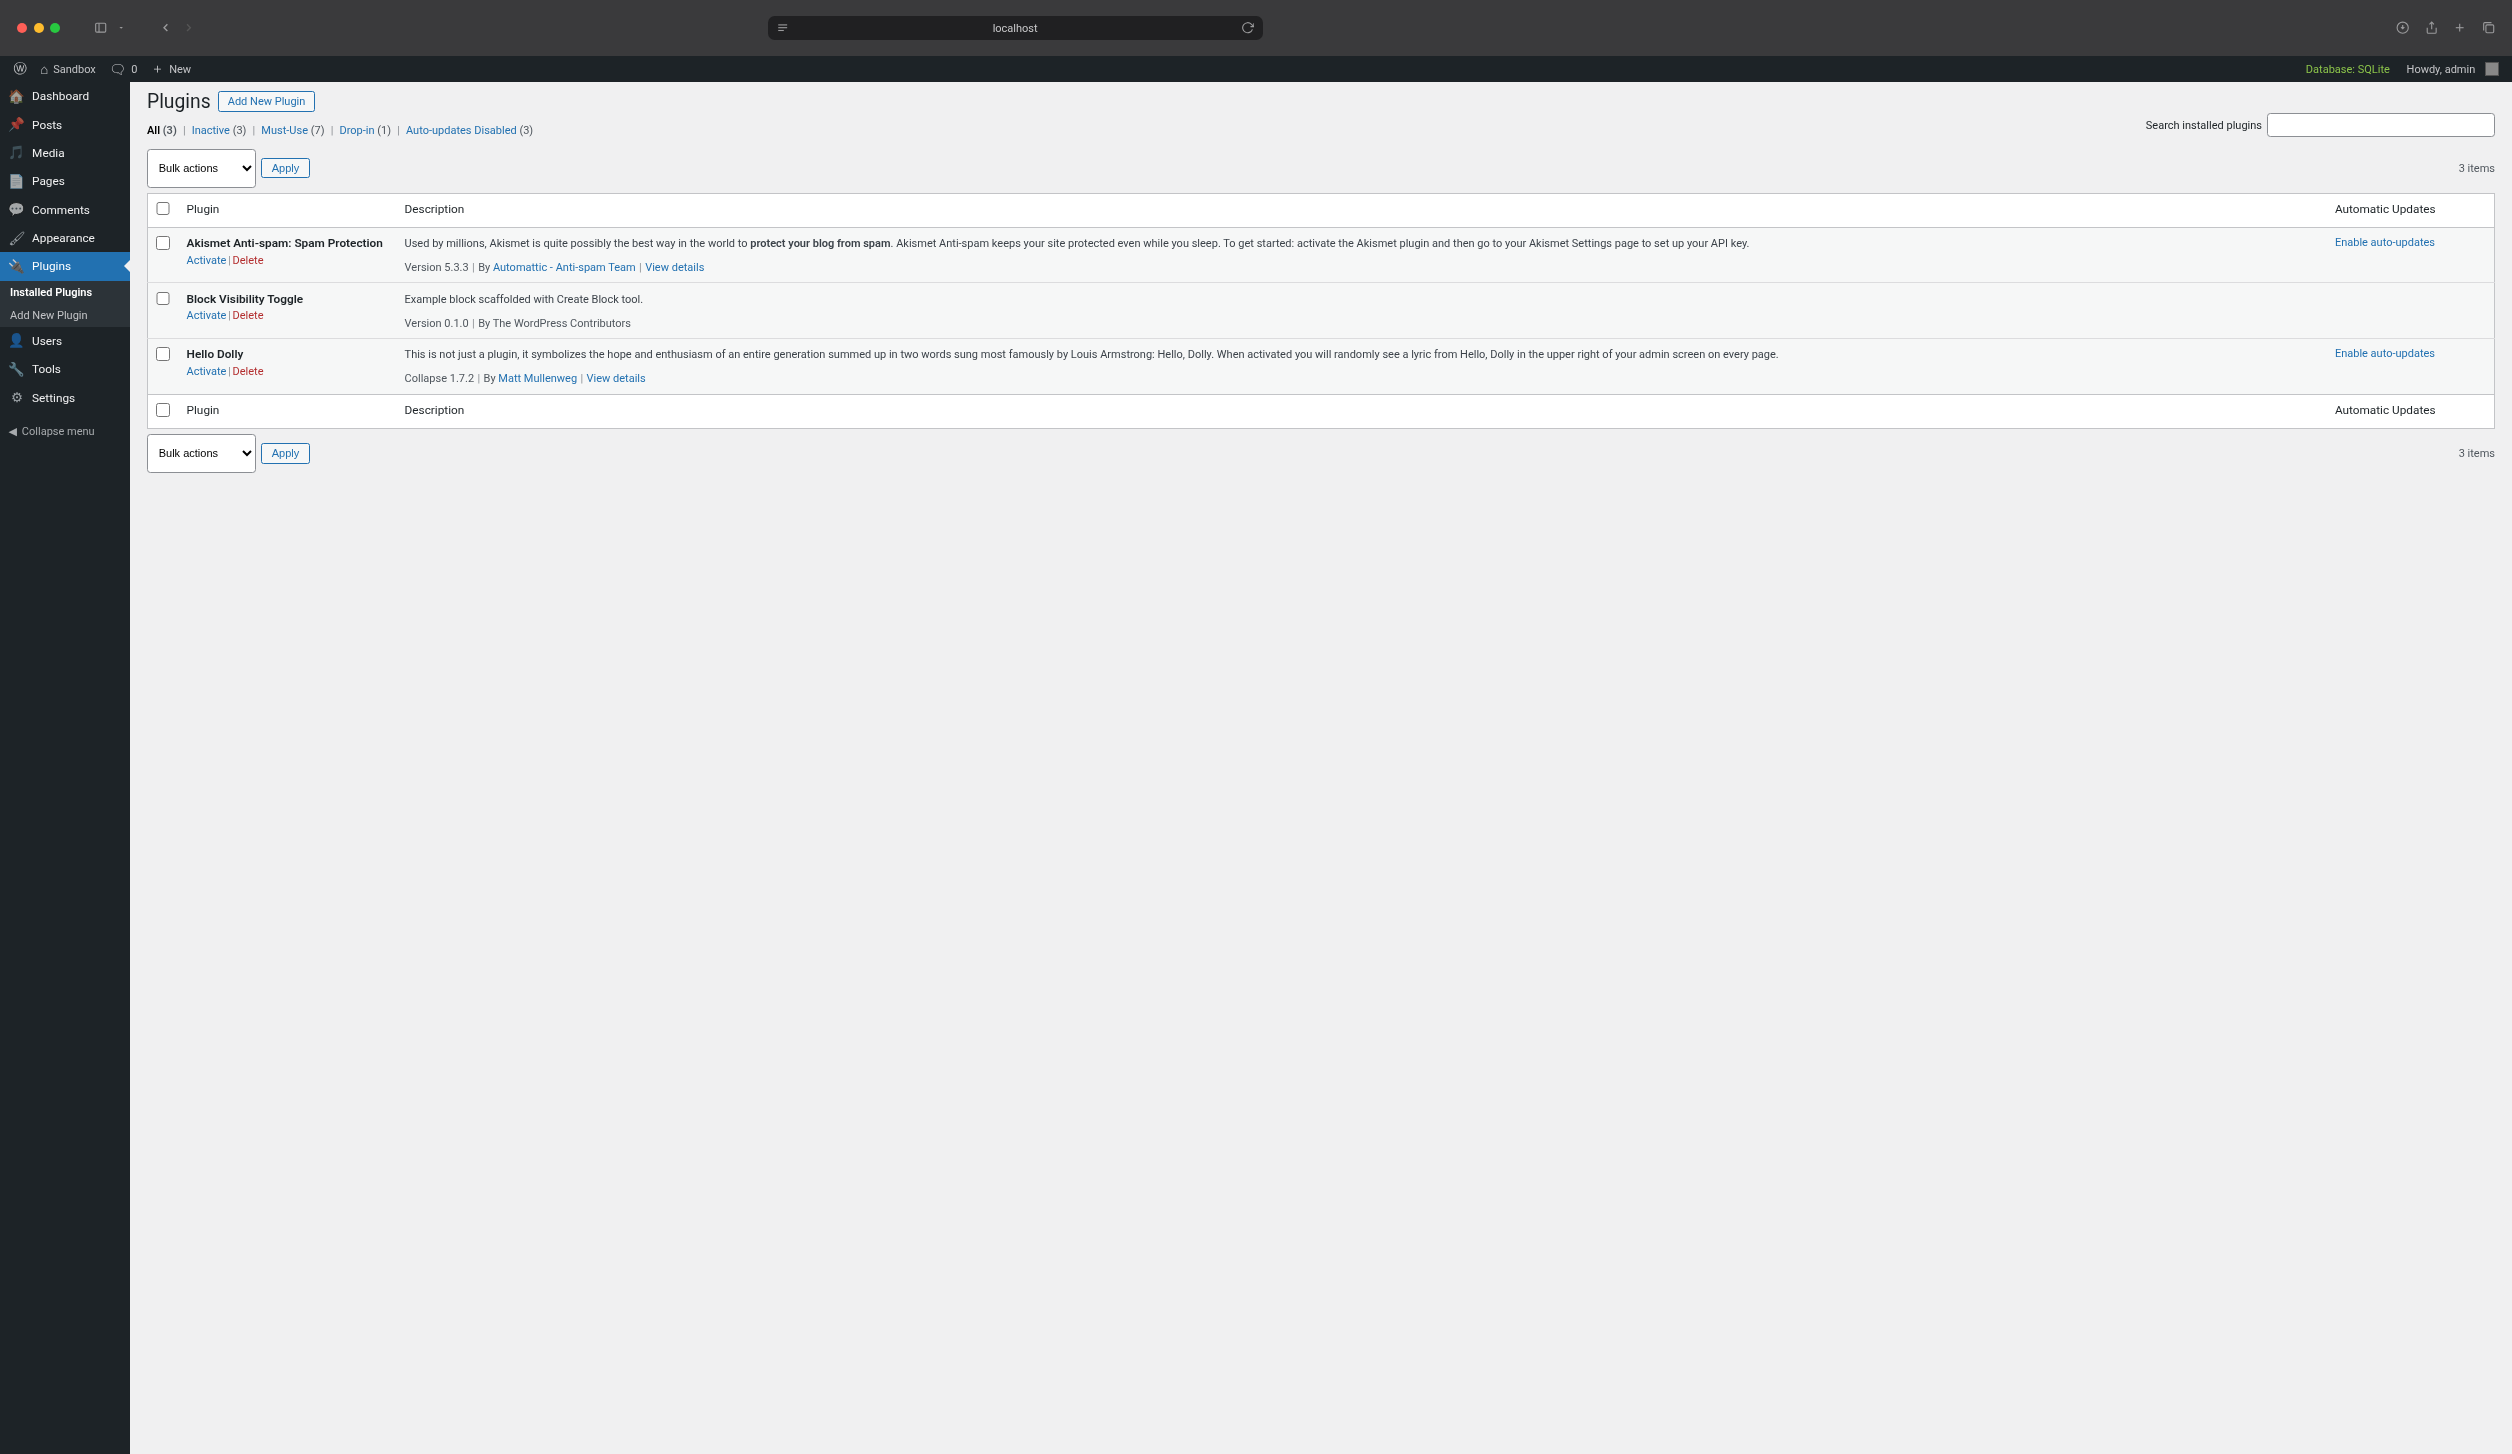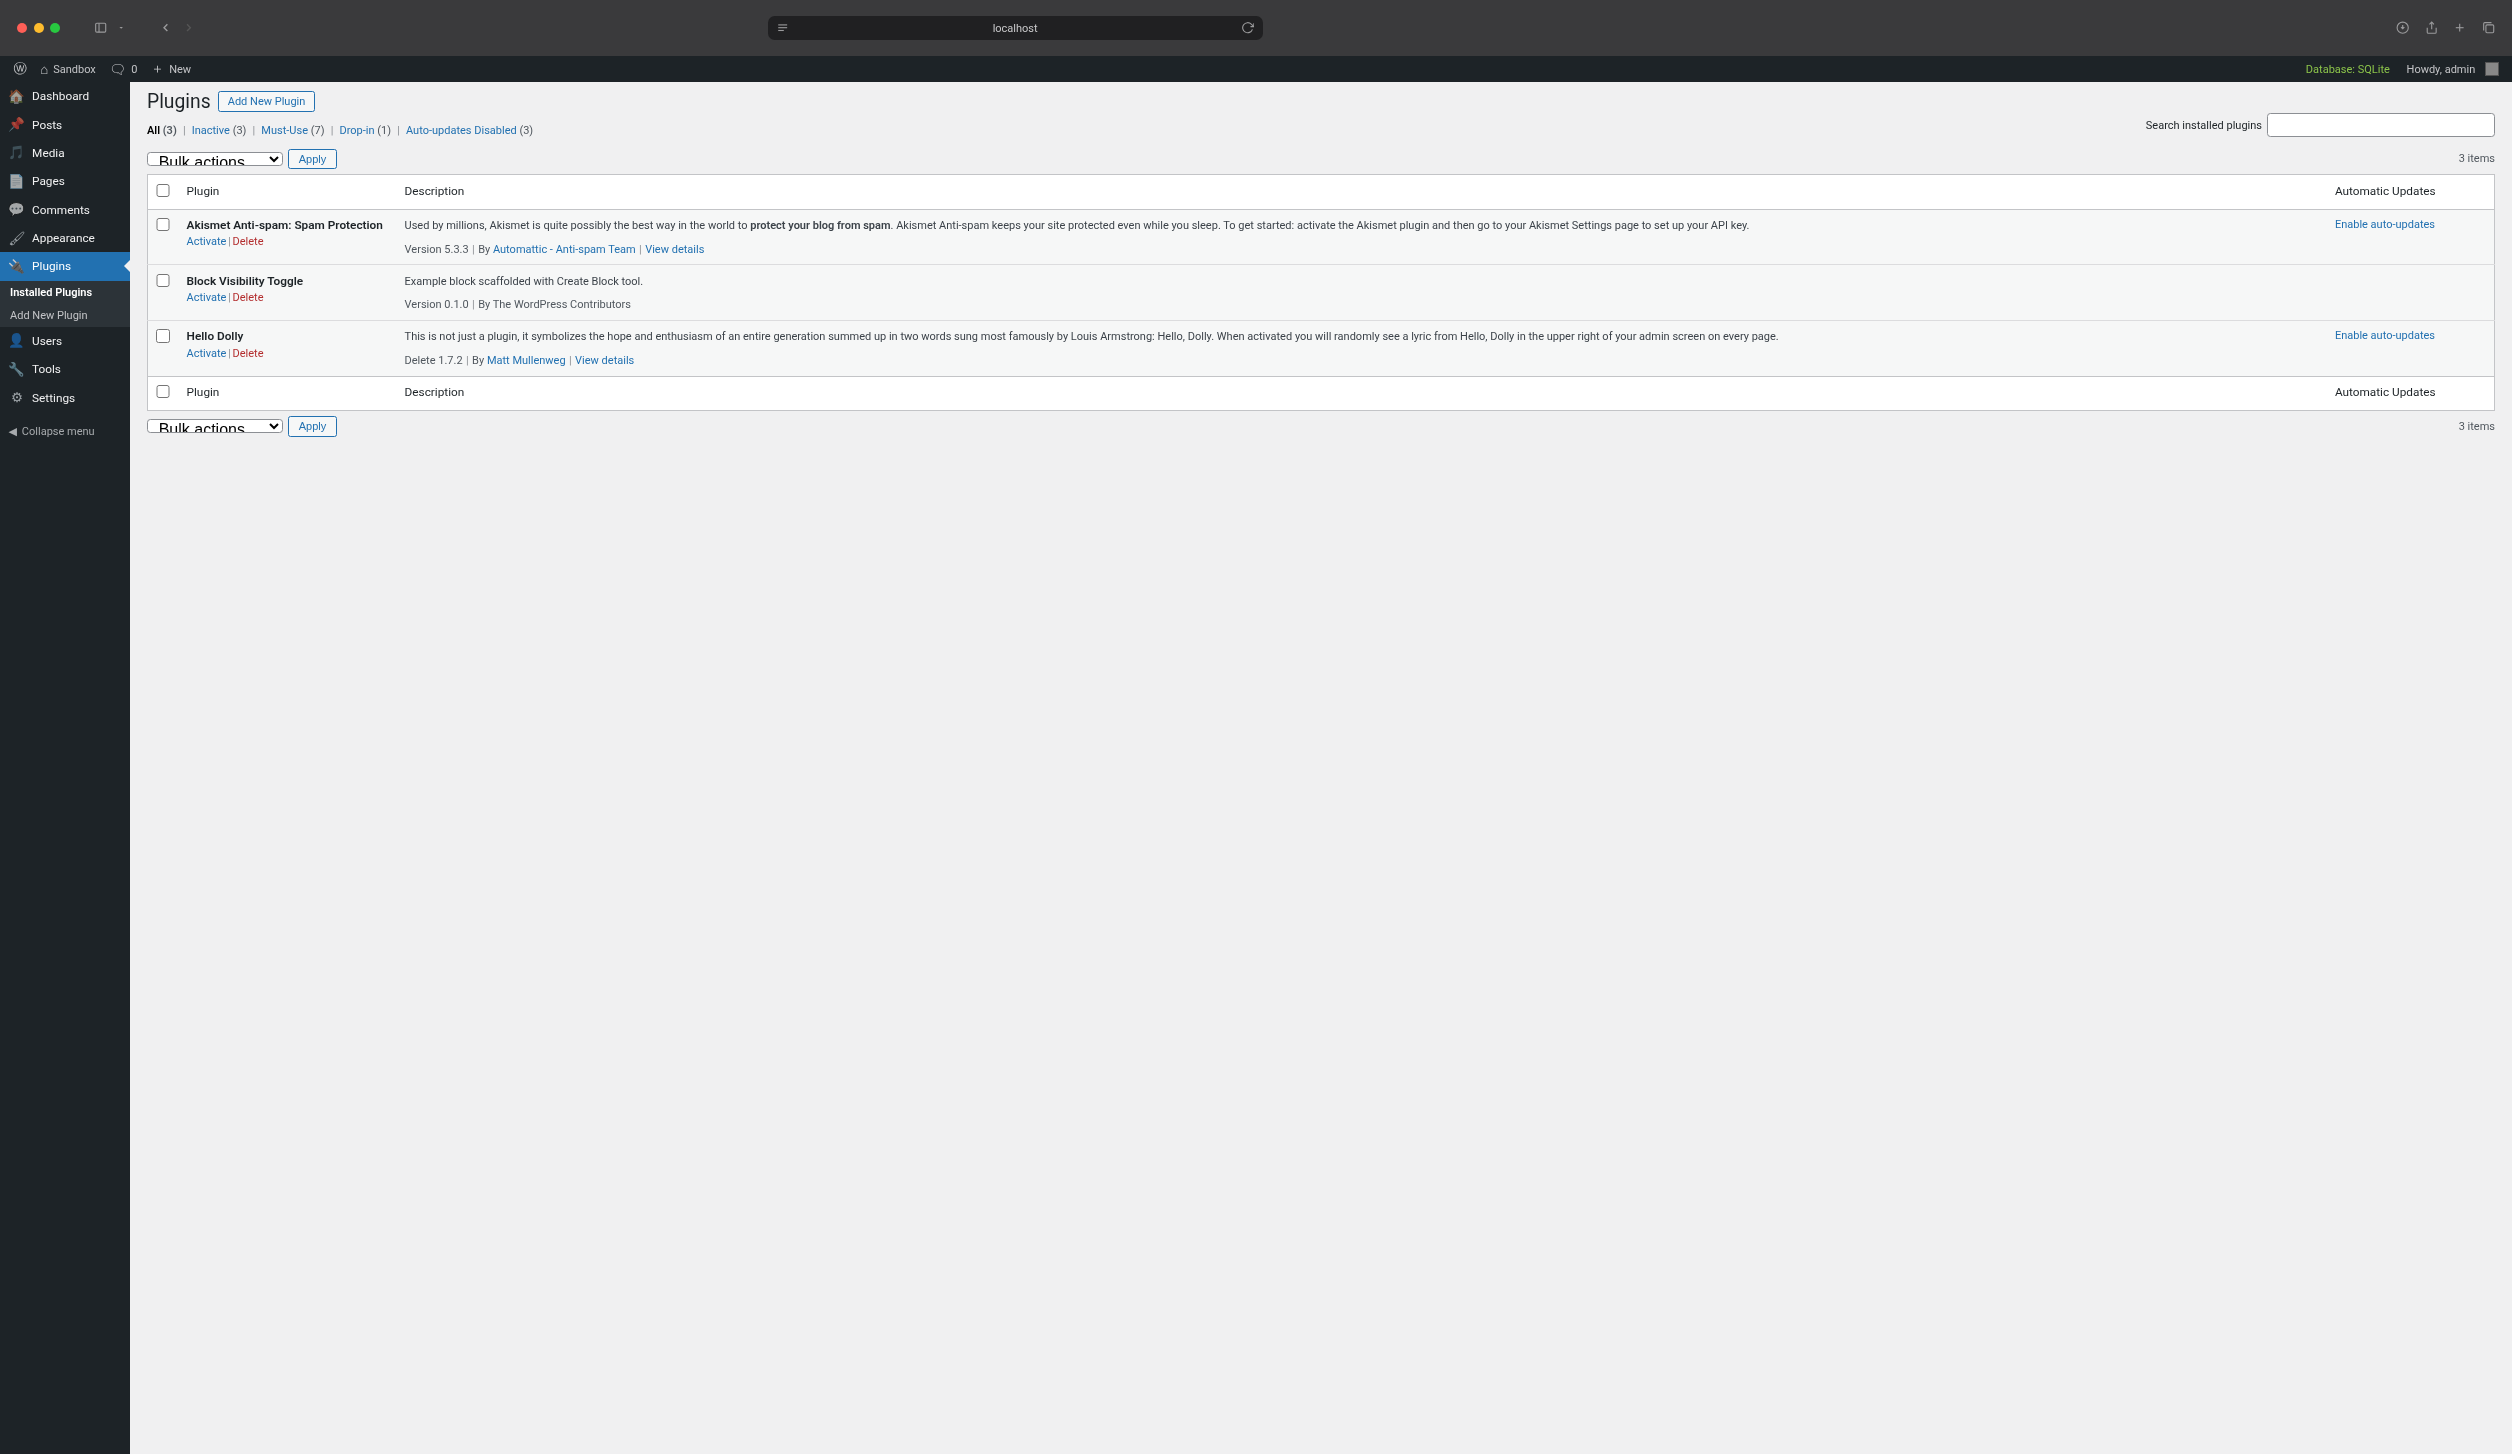--- a/index.html
+++ b/index.html
@@ -55,21 +55,21 @@
 .filter-links a { color: #2271b1; text-decoration: none; }
 .filter-links .current { color: #000; font-weight: 600; }
 .filter-links .cnt { color: #50575e; }
 .filter-links .sep { color: #8c8f94; padding: 0 3.4px; }
 
 .search-row { display: flex; align-items: center; margin-bottom: 6.7px; }
 .search-row label { font-size: 11px; margin-right: 5px; }
 .search-row input { width: 228px; height: 23.5px; border: 0.8px solid #8c8f94; border-radius: 3.4px; padding: 0 6.7px; }
 
 .tablenav { display: flex; align-items: center; gap: 5px; margin: 5px 0; }
-.tablenav select { height: 14px; border: 0.8px solid #8c8f94; border-radius: 3.4px; padding: 0 20px 0 6.7px; background: #fff; font-size: 16px; }
+.tablenav select { height: 39px; border: 0.8px solid #8c8f94; border-radius: 3.4px; padding: 0 20px 0 6.7px; background: #fff; font-size: 11px; }
 .tablenav .apply { border: 0.8px solid #2271b1; color: #2271b1; background: #f6f7f7; padding: 3.4px 10px; border-radius: 2.5px; cursor: pointer; font-size: 11px; }
 .tablenav .items-count { margin-left: auto; color: #50575e; font-size: 11px; }
 
 
 table.plugins { width: 100%; border-collapse: collapse; border: 0.8px solid #c3c4c7; background: #fff; }
 table.plugins th, table.plugins td { text-align: left; padding: 8.4px 8.4px; vertical-align: top; }
 table.plugins thead th, table.plugins tfoot th { font-weight: 400; font-size: 11.8px; border-bottom: 0.8px solid #c3c4c7; }
 table.plugins tfoot th { border-bottom: 0; border-top: 0.8px solid #c3c4c7; }
 .col-cb { width: 25px; }
 .col-name { width: 218px; }
@@ -309,21 +309,21 @@
             <td><input type="checkbox" style=""></td>
             <td>
               <div class="plugin-name">Hello Dolly</div>
               <div class="row-actions">
                 <a>Activate</a><span class="sep">|</span><a class="delete">Delete</a>
               </div>
             </td>
             <td>
               <div class="desc">This is not just a plugin, it symbolizes the hope and enthusiasm of an entire generation summed up in two words sung most famously by Louis Armstrong: Hello, Dolly. When activated you will randomly see a lyric from Hello, Dolly in the upper right of your admin screen on every page.</div>
               <div class="meta-row">
-                <span>Delete 1.7.2</span><span class="sep">|</span><span>By </span><a>Matt Mullenweg</a><span class="sep">|</span><a>View details</a>
+                <span>Collapse 1.7.2</span><span class="sep">|</span><span>By </span><a>Matt Mullenweg</a><span class="sep">|</span><a>View details</a>
               </div>
             </td>
             <td><a class="auto-link">Enable auto-updates</a></td>
           </tr>
         </tbody>
         <tfoot>
           <tr>
             <th class="col-cb"><input type="checkbox" style=""></th>
             <th class="col-name">Plugin</th>
             <th>Description</th>

